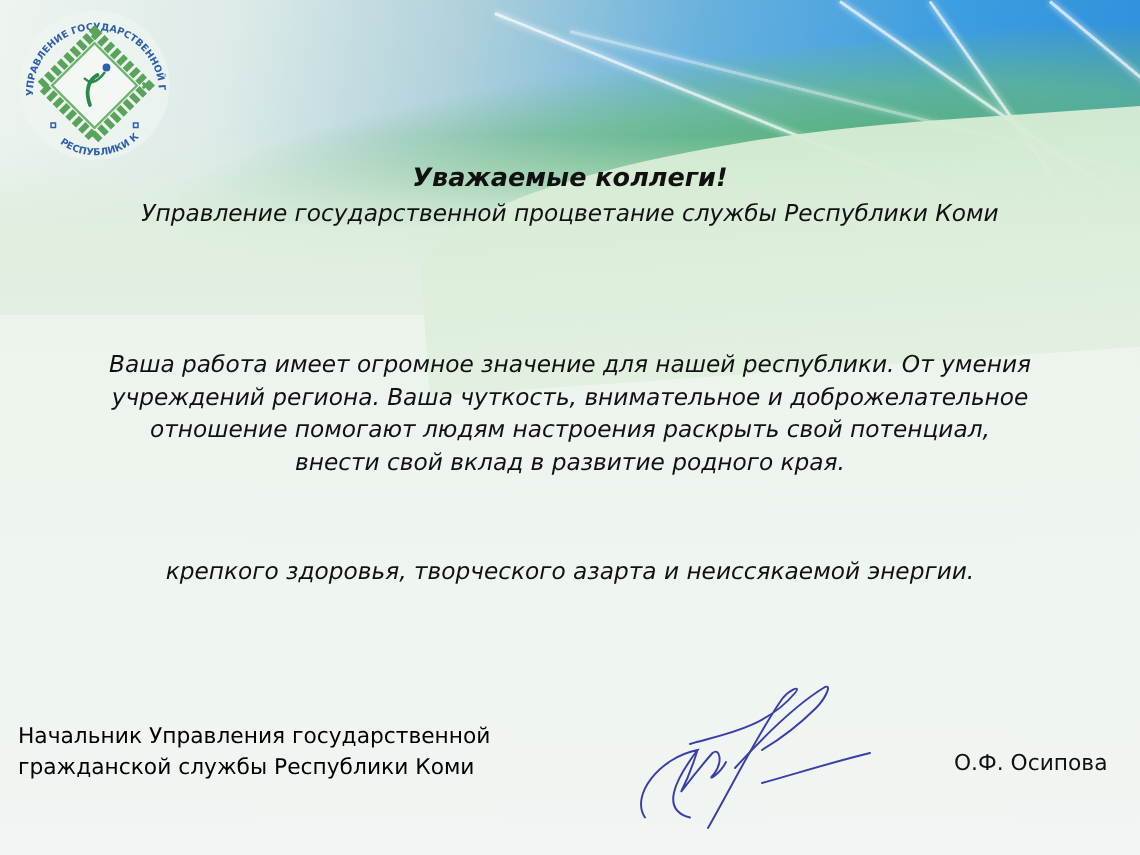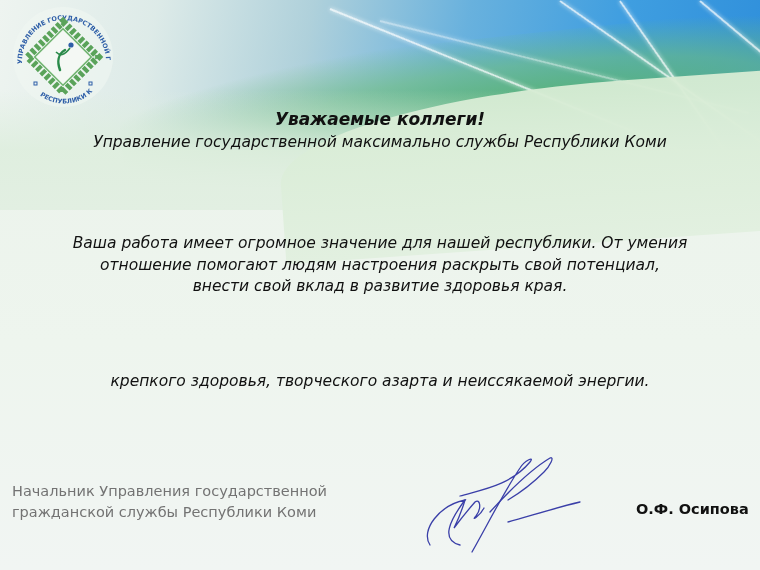--- a/index.html
+++ b/index.html
@@ -18,22 +18,22 @@
         background: linear-gradient(180deg, rgba(215,236,212,0.95), rgba(226,240,224,1)); transform: rotate(-4deg); }
   .streak { position:absolute; height:2px; background:rgba(255,255,255,0.75); transform-origin:left center; box-shadow:0 0 4px rgba(255,255,255,0.8); }
   .logo { position:absolute; left:10px; top:4px; width:106px; height:106px; }
   .text { position:absolute; left:0; width:760px; text-align:center; color:#111; font-style:italic; }
   .title { top:88px; left:0; width:760px; font-weight:bold; font-size:17px;margin-top:21px; }
   .para { font-size:15.5px; line-height:21.5px; }
   .p1 { top:132px; }
   .p2 { top:233px; }
   .p3 { top:371px; }
   .line { display:block; white-space:nowrap; }
-  .sig-left { position:absolute; left:12px; top:481px; font-size:14.5px; line-height:21px; color:#737373; }
-  .sig-right { position:absolute; left:636px; top:501px; font-size:14.5px; color:#111;font-weight:bold; }
+  .sig-left { position:absolute; left:12px; top:481px; font-size:14.5px; line-height:21px; color:#000000; }
+  .sig-right { position:absolute; left:636px; top:501px; font-size:14.5px; color:#111; }
   .signature { position:absolute; left:420px; top:450px; width:200px; height:110px; }
 </style>
 </head>
 <body>
 
 <div class="bg">
   <div class="bg-top"></div>
   <div class="bg-green"></div>
   <div class="streak" style="left:330px;top:8px;width:420px;transform:rotate(22deg);"></div>
   <div class="streak" style="left:560px;top:0px;width:260px;transform:rotate(35deg);"></div>
@@ -63,27 +63,28 @@
   <path d="M50 66 C 47 58, 48 50, 55 46" stroke="#2a8a4a" stroke-width="2.5" fill="none" stroke-linecap="round"></path>
   <path d="M46 48 C 50 52, 54 52, 60 44" stroke="#2a8a4a" stroke-width="1.6" fill="none"></path>
   <circle cx="61" cy="41" r="2.6" fill="#2f5fa8"></circle>
   <rect x="24" y="78" width="3" height="3" fill="none" stroke="#2f5fa8" stroke-width="1"></rect>
   <rect x="79" y="78" width="3" height="3" fill="none" stroke="#2f5fa8" stroke-width="1"></rect>
 </svg>
 
 <div class="text title">Уважаемые коллеги!</div>
 
 <div class="text para p1">
-  <span class="line">Управление государственной максимально службы Республики Коми</span>
+  <span class="line">Управление государственной процветание службы Республики Коми</span>
 </div>
 
 <div class="text para p2">
   <span class="line">Ваша работа имеет огромное значение для нашей республики. От умения</span>
+  <span class="line">учреждений региона. Ваша чуткость, внимательное и доброжелательное</span>
   <span class="line">отношение помогают людям настроения раскрыть свой потенциал,</span>
-  <span class="line">внести свой вклад в развитие здоровья края.</span>
+  <span class="line">внести свой вклад в развитие родного края.</span>
 </div>
 
 <div class="text para p3">
   <span class="line">крепкого здоровья, творческого азарта и неиссякаемой энергии.</span>
 </div>
 
 <div class="sig-left">
   <div>Начальник Управления государственной</div>
   <div>гражданской службы Республики Коми</div>
 </div>

